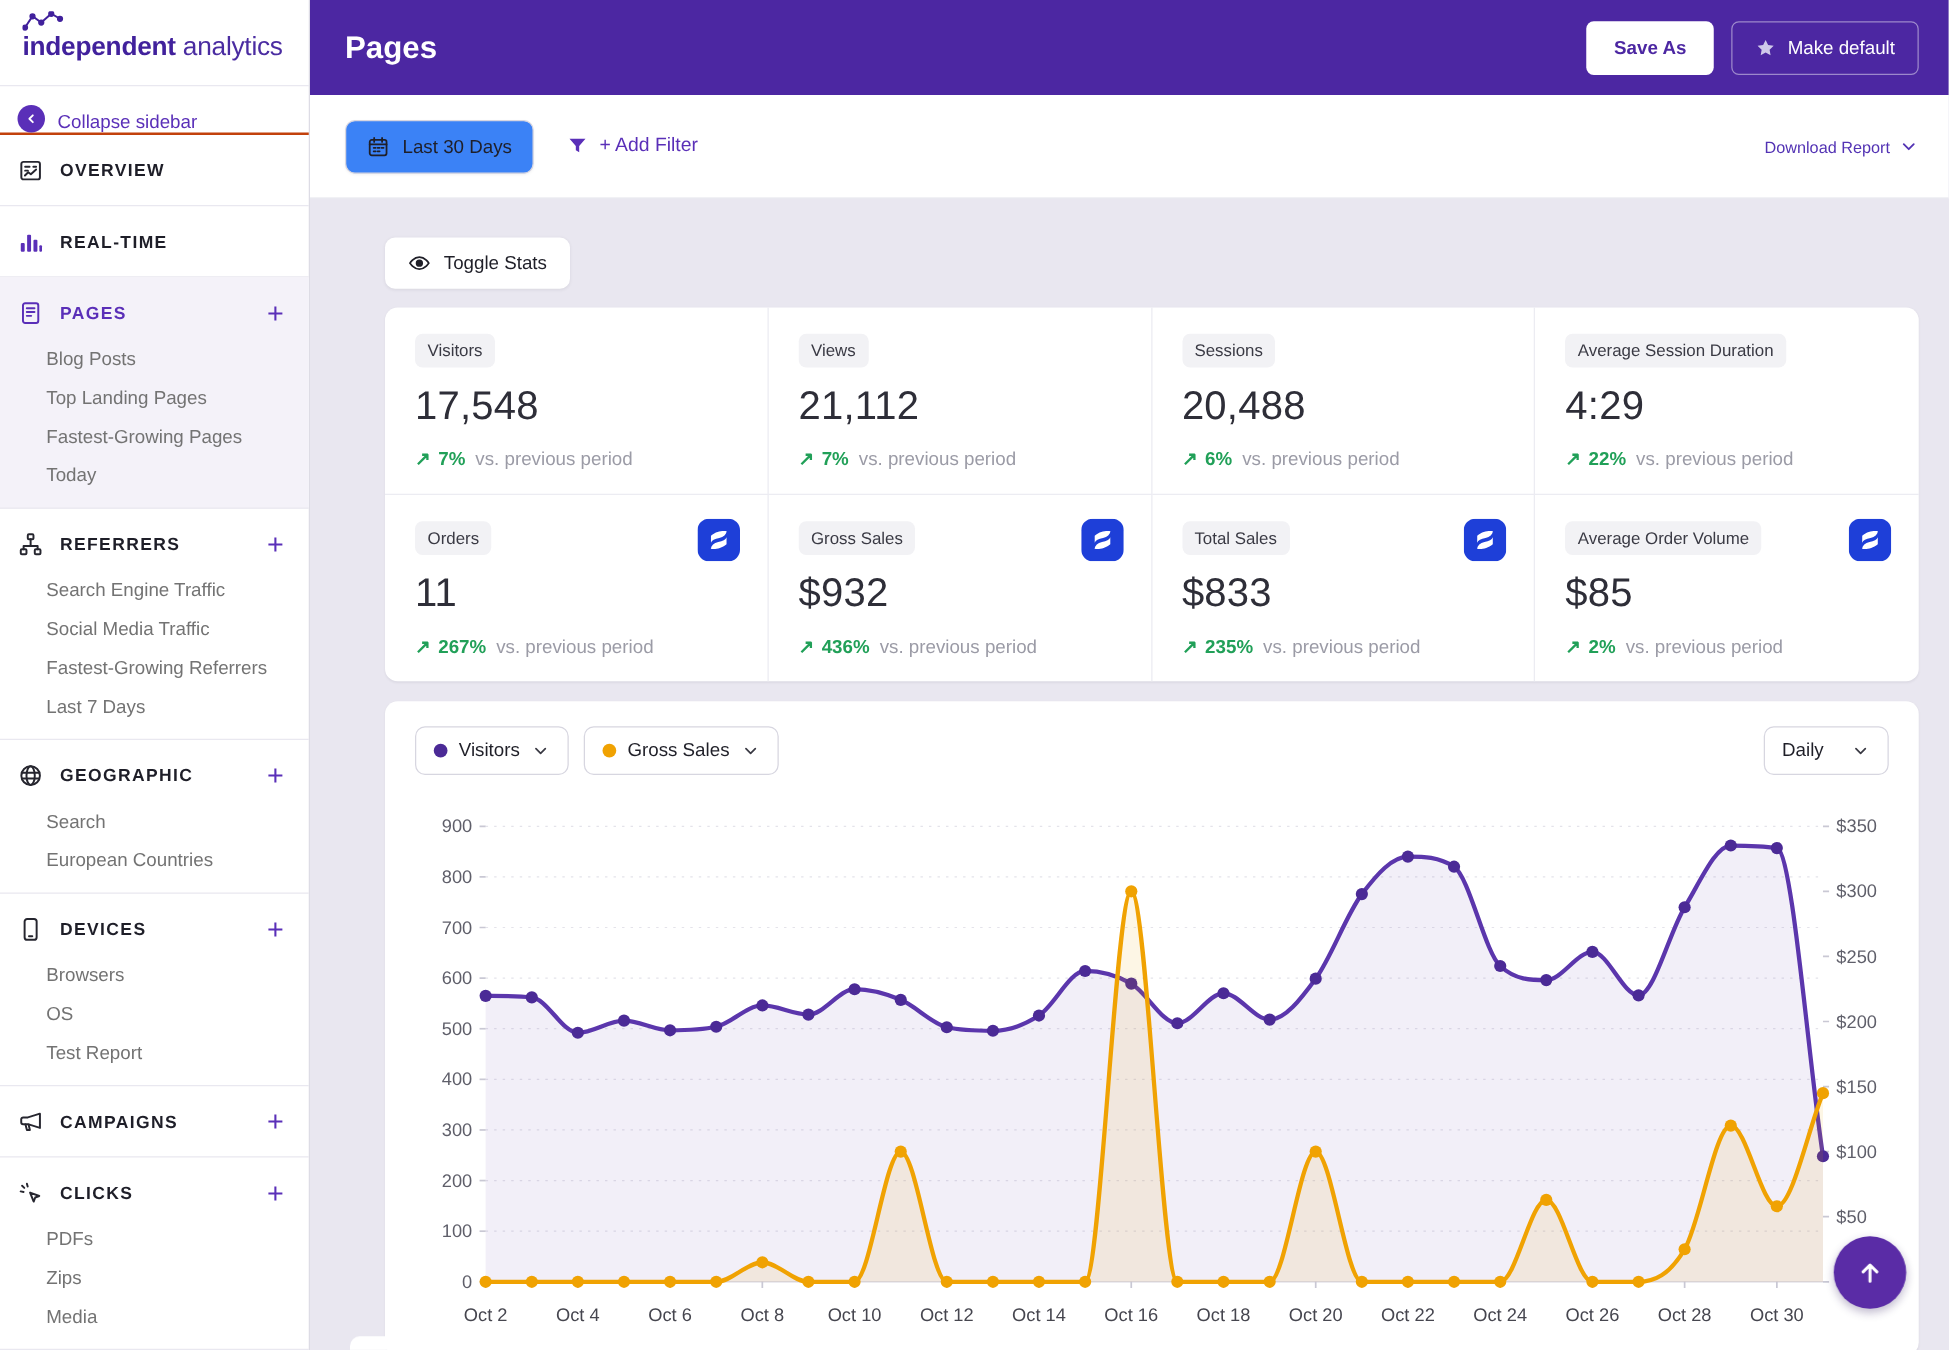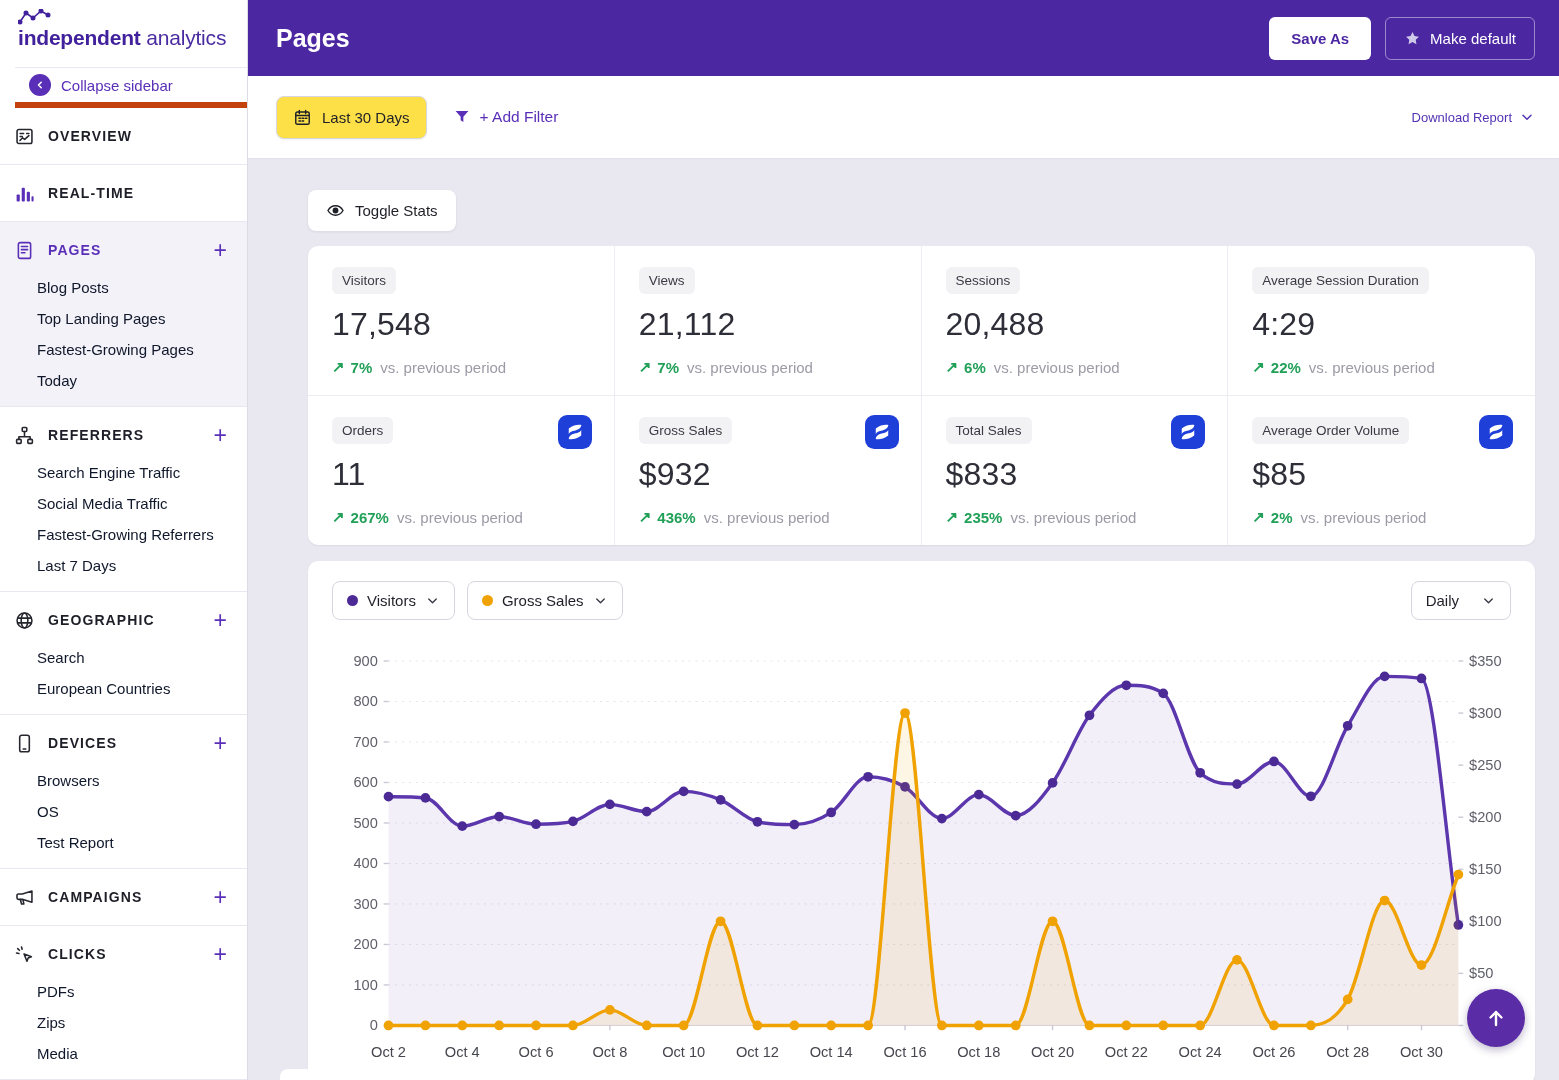--- a/index.html
+++ b/index.html
@@ -12,53 +12,53 @@
     display:flex; flex-direction:column; }
   .main { flex:1; display:flex; flex-direction:column; min-width:0; }
 
   
   .logo-block { height:76px; position:relative; padding:26px 0 0 18px; }
   .logo-doodle { position:absolute; left:18px; top:9px; }
   .logo-text { font-size:21px; color:#41219c; letter-spacing:-0.2px; }
   .logo-text b { font-weight:700; }
   .logo-text .light { font-weight:400; opacity:.95; }
 
-  .collapse-row { height:48px; display:flex; align-items:center; gap:10px; padding-left:14px;
-    border-top:1px solid #e9e8f0; border-bottom:6px solid #c2410c; cursor:pointer;margin-left:15px; }
+  .collapse-row { height:48px; display:flex; align-items:flex-end; gap:10px; padding-left:14px;
+    border-top:1px solid #e9e8f0; border-bottom:2px solid #c2410c; cursor:pointer; }
   .collapse-icon { width:22px; height:22px; border-radius:50%; background:#5a2fb8;
     display:inline-flex; align-items:center; justify-content:center; }
   .collapse-label { color:#5a2fb8; font-size:15px; }
 
   .nav-section { border-bottom:1px solid #e9e8f0; padding:6px 0 10px; }
   .nav-section.no-children { padding:6px 0 6px; }
   .nav-head { height:44px; display:flex; align-items:center; gap:13px; padding:0 20px 0 14px; cursor:pointer; }
   .nav-icon { width:21px; height:21px; color:#26262f; flex:0 0 21px; }
   .nav-icon svg { width:21px; height:21px; display:block; }
   .nav-label { font-size:14px; font-weight:700; letter-spacing:1.1px; color:#1e1e28; flex:1; }
   .nav-add { color:#5a2fb8; font-size:23px; font-weight:400; line-height:1; cursor:pointer; }
-  .nav-sub { padding:7px 0 7px 37px; font-size:15px; color:#0f172a; cursor:pointer; }
+  .nav-sub { padding:7px 0 7px 37px; font-size:15px; color:#737373; cursor:pointer; }
   .nav-section.active { background:#f4f2f9; }
   .nav-section.active .nav-label, .nav-section.active .nav-icon { color:#5a2fb8; }
   .nav-icon[data-name="bar-chart-icon"] { color:#5a2fb8; }
 
   
   .topbar { height:76px; background:#4c27a2; display:flex; align-items:center; padding:0 24px 0 28px; }
   .page-title { color:#fff; font-size:25px; font-weight:700; flex:1; }
   .btn-saveas { background:#fff; color:#4c27a2; font-weight:700; font-size:15px;
     border:none; border-radius:6px; padding:13px 22px; cursor:pointer; }
   .btn-makedefault { margin-left:14px; background:transparent; color:#fff; font-size:15px;
     border:1px solid rgba(255,255,255,.45); border-radius:6px; padding:12px 18px; cursor:pointer;
     display:inline-flex; align-items:center; gap:9px; }
   .star-ic { width:17px; height:17px; color:#cfc9ea; }
   .star-ic svg { width:17px; height:17px; display:block; }
 
   
   .filterbar { height:83px; background:#fff; border-bottom:1px solid #e4e3ec;
     display:flex; align-items:center; padding:0 24px 0 28px; gap:26px; }
-  .btn-daterange { display:inline-flex; align-items:center; gap:10px; background:#fde047;
+  .btn-daterange { display:inline-flex; align-items:center; gap:10px; background:#3b82f6;
     border:1px solid #d7d6e0; border-radius:8px; padding:11px 16px; font-size:15px; color:#1f1f28;
     cursor:pointer; box-shadow:0 1px 2px rgba(20,20,40,.05); }
   .cal-ic { width:19px; height:19px; color:#1f1f28; } .cal-ic svg{ width:19px;height:19px;display:block;}
   .addfilter { display:inline-flex; align-items:center; gap:9px; color:#5a2fb8; font-size:15.5px; cursor:pointer; }
   .funnel-ic { width:18px; height:18px; color:#5a2fb8; } .funnel-ic svg{width:18px;height:18px;display:block;}
   .spacer { flex:1; }
   .download { display:inline-flex; align-items:center; gap:7px; color:#5333b4; font-size:13px; cursor:pointer; }
   .chev { width:16px; height:16px; color:#5333b4; } .chev svg{ width:16px;height:16px;display:block; }
 
   

